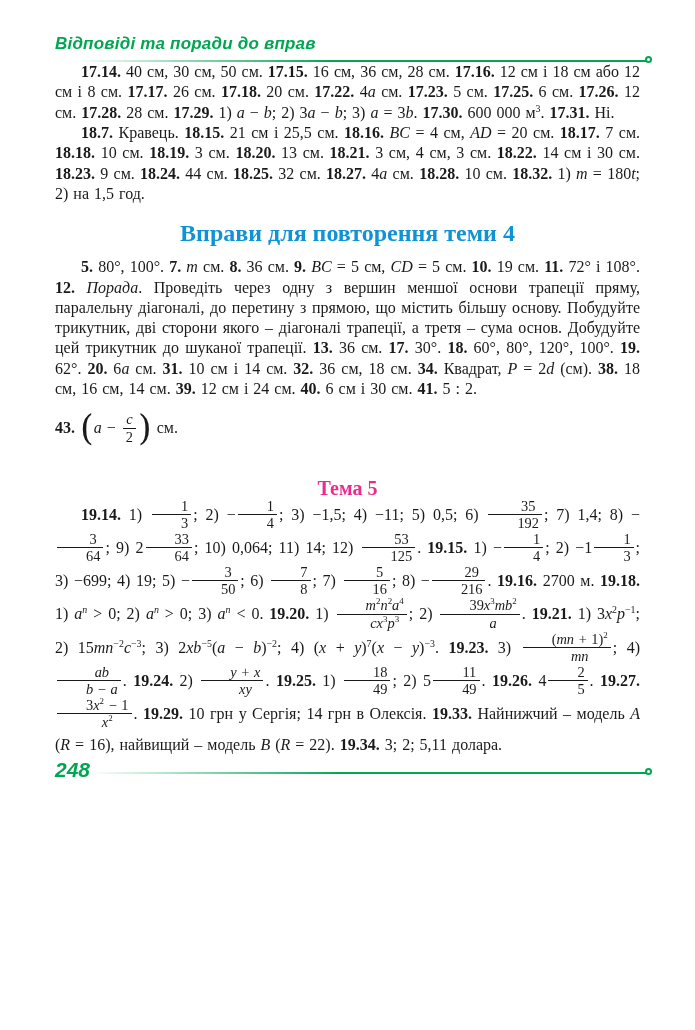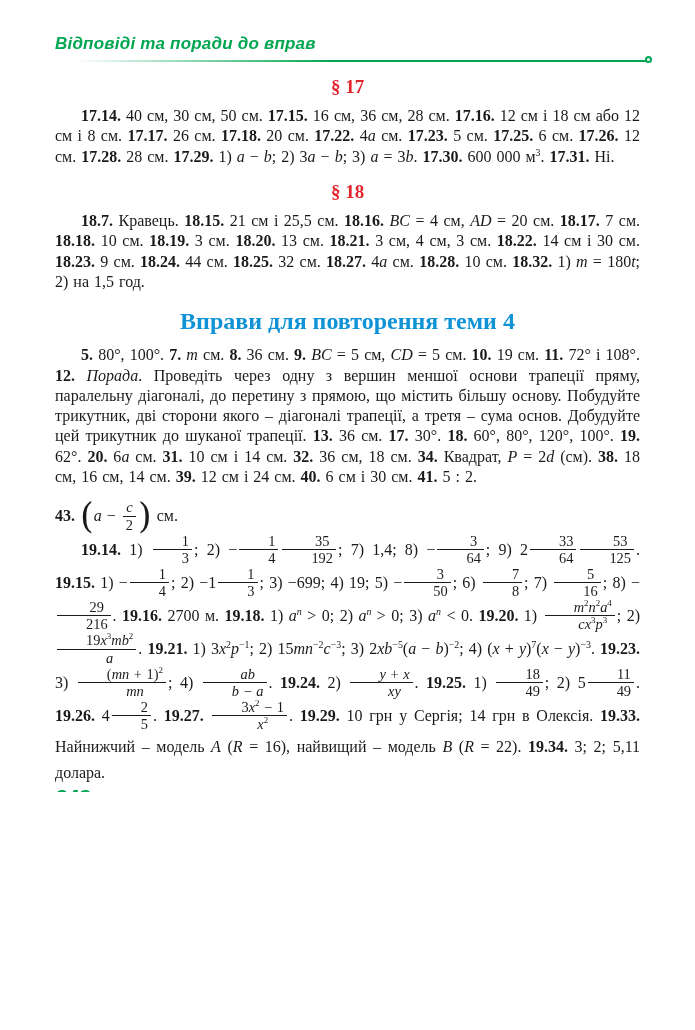--- a/index.html
+++ b/index.html
@@ -70,49 +70,48 @@
 <div class="page">
 
   <header>
     <div class="running-head">Відповіді та поради до вправ</div>
     <div class="rule header-rule">
       <span class="ring"></span>
     </div>
   </header>
 
   <main>
-    <h2 class="sec-head">§ 17</h2>
     <p class="body indent"><span class="b">17.14.</span><span> 40 см, 30 см, 50 см. </span><span class="b">17.15.</span><span> 16 см, 36 см, 28 см. </span><span class="b">17.16.</span><span> 12 см і 18 см або 12 см і 8 см. </span><span class="b">17.17.</span><span> 26 см. </span><span class="b">17.18.</span><span> 20 см. </span><span class="b">17.22.</span><span> 4</span><span class="i">a</span><span> см. </span><span class="b">17.23.</span><span> 5 см. </span><span class="b">17.25.</span><span> 6 см. </span><span class="b">17.26.</span><span> 12 см. </span><span class="b">17.28.</span><span> 28 см. </span><span class="b">17.29.</span><span> 1) </span><span class="i">a</span><span> − </span><span class="i">b</span><span>; 2) 3</span><span class="i">a</span><span> − </span><span class="i">b</span><span>; 3) </span><span class="i">a</span><span> = 3</span><span class="i">b</span><span>. </span><span class="b">17.30.</span><span> 600 000 м</span><span class="sup">3</span><span>. </span><span class="b">17.31.</span><span> Ні.</span></p>
 
-    <h2 class="sec-head">§ 18</h2>
     <p class="body indent"><span class="b">18.7.</span><span> Кравець. </span><span class="b">18.15.</span><span> 21 см і 25,5 см. </span><span class="b">18.16.</span><span> </span><span class="i">BC</span><span> = 4 см, </span><span class="i">AD</span><span> = 20 см. </span><span class="b">18.17.</span><span> 7 см. </span><span class="b">18.18.</span><span> 10 см. </span><span class="b">18.19.</span><span> 3 см. </span><span class="b">18.20.</span><span> 13 см. </span><span class="b">18.21.</span><span> 3 см, 4 см, 3 см. </span><span class="b">18.22.</span><span> 14 см і 30 см. </span><span class="b">18.23.</span><span> 9 см. </span><span class="b">18.24.</span><span> 44 см. </span><span class="b">18.25.</span><span> 32 см. </span><span class="b">18.27.</span><span> 4</span><span class="i">a</span><span> см. </span><span class="b">18.28.</span><span> 10 см. </span><span class="b">18.32.</span><span> 1) </span><span class="i">m</span><span> = 180</span><span class="i">t</span><span>; 2) на 1,5 год.</span></p>
 
     <h3 class="blue-head">Вправи для повторення теми 4</h3>
     <p class="body indent"><span class="b">5.</span><span> 80°, 100°. </span><span class="b">7.</span><span> </span><span class="i">m</span><span> см. </span><span class="b">8.</span><span> 36 см. </span><span class="b">9.</span><span> </span><span class="i">BC</span><span> = 5 см, </span><span class="i">CD</span><span> = 5 см. </span><span class="b">10.</span><span> 19 см. </span><span class="b">11.</span><span> 72° і 108°. </span><span class="b">12.</span><span> </span><span class="i">Порада</span><span>. Проведіть через одну з вершин меншої основи трапеції пряму, паралельну діагоналі, до перетину з прямою, що містить більшу основу. Побудуйте трикутник, дві сторони якого – діагоналі трапеції, а третя – сума основ. Добудуйте цей трикутник до шуканої трапеції. </span><span class="b">13.</span><span> 36 см. </span><span class="b">17.</span><span> 30°. </span><span class="b">18.</span><span> 60°, 80°, 120°, 100°. </span><span class="b">19.</span><span> 62°. </span><span class="b">20.</span><span> 6</span><span class="i">a</span><span> см. </span><span class="b">31.</span><span> 10 см і 14 см. </span><span class="b">32.</span><span> 36 см, 18 см. </span><span class="b">34.</span><span> Квадрат, </span><span class="i">P</span><span> = 2</span><span class="i">d</span><span> (см). </span><span class="b">38.</span><span> 18 см, 16 см, 14 см. </span><span class="b">39.</span><span> 12 см і 24 см. </span><span class="b">40.</span><span> 6 см і 30 см. </span><span class="b">41.</span><span> 5 : 2.</span></p>
     <p class="body formula-line"><span class="b">43.</span><span> </span><span class="bigparen">(</span><span class="i">a</span><span> − </span><span class="frac">
           <span class="num"><span class="i">c</span></span>
           <span class="den"><span>2</span></span>
         </span><span class="bigparen">)</span><span> см.</span></p>
 
+    <h3 class="theme-head">Тема 5</h3>
     <p class="body indent math-body"><span class="b">19.14.</span><span> 1) </span><span class="frac">
           <span class="num"><span>1</span></span>
           <span class="den"><span>3</span></span>
         </span><span>; 2) −</span><span class="frac">
           <span class="num"><span>1</span></span>
           <span class="den"><span>4</span></span>
-        </span><span class="frac">
+        </span><span>; 3) −1,5; 4) −11; 5) 0,5; 6) </span><span class="frac">
           <span class="num"><span>35</span></span>
           <span class="den"><span>192</span></span>
         </span><span>; 7) 1,4; 8) −</span><span class="frac">
           <span class="num"><span>3</span></span>
           <span class="den"><span>64</span></span>
         </span><span>; 9) 2</span><span class="frac">
           <span class="num"><span>33</span></span>
           <span class="den"><span>64</span></span>
-        </span><span class="frac">
+        </span><span>; 10) 0,064; 11) 14; 12) </span><span class="frac">
           <span class="num"><span>53</span></span>
           <span class="den"><span>125</span></span>
         </span><span>. </span><span class="b">19.15.</span><span> 1) −</span><span class="frac">
           <span class="num"><span>1</span></span>
           <span class="den"><span>4</span></span>
         </span><span>; 2) −1</span><span class="frac">
           <span class="num"><span>1</span></span>
           <span class="den"><span>3</span></span>
         </span><span>; 3) −699; 4) 19; 5) −</span><span class="frac">
           <span class="num"><span>3</span></span>
@@ -123,21 +122,21 @@
         </span><span>; 7) </span><span class="frac">
           <span class="num"><span>5</span></span>
           <span class="den"><span>16</span></span>
         </span><span>; 8) −</span><span class="frac">
           <span class="num"><span>29</span></span>
           <span class="den"><span>216</span></span>
         </span><span>. </span><span class="b">19.16.</span><span> 2700 м. </span><span class="b">19.18.</span><span> 1) </span><span class="i">a</span><span class="i sup">n</span><span> &gt; 0; 2) </span><span class="i">a</span><span class="i sup">n</span><span> &gt; 0; 3) </span><span class="i">a</span><span class="i sup">n</span><span> &lt; 0. </span><span class="b">19.20.</span><span> 1) </span><span class="frac">
           <span class="num"><span class="i">m</span><span class="sup">2</span><span class="i">n</span><span class="sup">2</span><span class="i">a</span><span class="sup">4</span></span>
           <span class="den"><span class="i">cx</span><span class="sup">3</span><span class="i">p</span><span class="sup">3</span></span>
         </span><span>; 2) </span><span class="frac">
-          <span class="num"><span>19</span><span class="i">x</span><span class="sup">3</span><span class="i">mb</span><span class="sup">2</span></span>
+          <span class="num"><span>39</span><span class="i">x</span><span class="sup">3</span><span class="i">mb</span><span class="sup">2</span></span>
           <span class="den"><span class="i">a</span></span>
         </span><span>. </span><span class="b">19.21.</span><span> 1) 3</span><span class="i">x</span><span class="sup">2</span><span class="i">p</span><span class="sup">−1</span><span>; 2) 15</span><span class="i">mn</span><span class="sup">−2</span><span class="i">c</span><span class="sup">−3</span><span>; 3) 2</span><span class="i">xb</span><span class="sup">−5</span><span>(</span><span class="i">a</span><span> − </span><span class="i">b</span><span>)</span><span class="sup">−2</span><span>; 4) (</span><span class="i">x</span><span> + </span><span class="i">y</span><span>)</span><span class="sup">7</span><span>(</span><span class="i">x</span><span> − </span><span class="i">y</span><span>)</span><span class="sup">−3</span><span>. </span><span class="b">19.23.</span><span> 3) </span><span class="frac">
           <span class="num"><span>(</span><span class="i">mn</span><span> + 1)</span><span class="sup">2</span></span>
           <span class="den"><span class="i">mn</span></span>
         </span><span>; 4) </span><span class="frac">
           <span class="num"><span class="i">ab</span></span>
           <span class="den"><span class="i">b</span><span> − </span><span class="i">a</span></span>
         </span><span>. </span><span class="b">19.24.</span><span> 2) </span><span class="frac">
           <span class="num"><span class="i">y</span><span> + </span><span class="i">x</span></span>
           <span class="den"><span class="i">xy</span></span>

